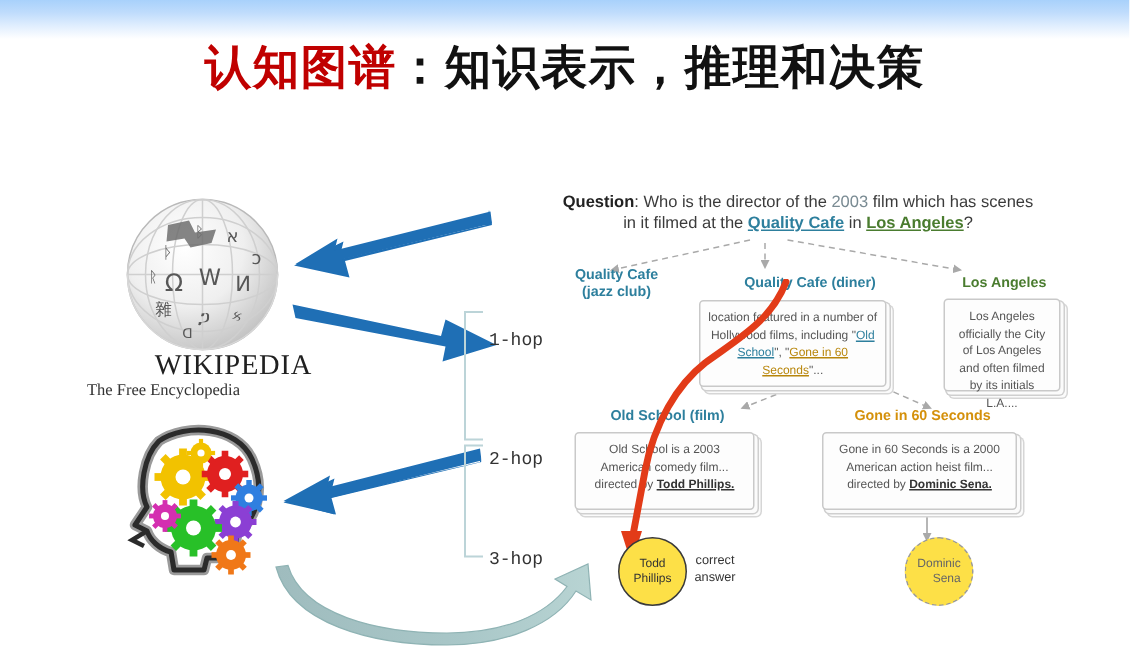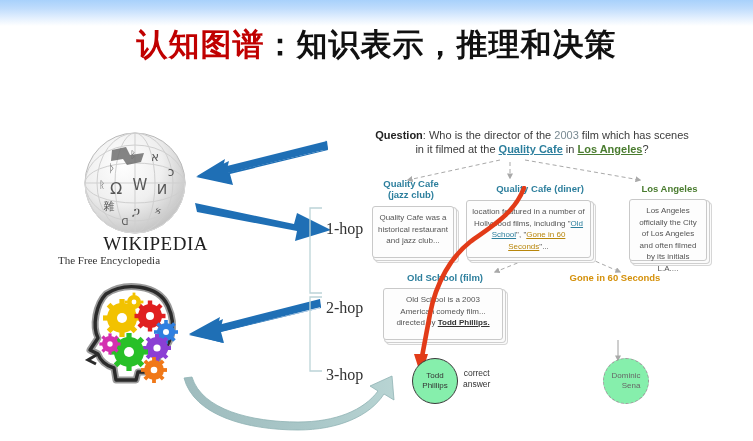--- a/index.html
+++ b/index.html
@@ -36,22 +36,22 @@
     color:#333;font-size:11px;white-space:nowrap;
   }
   #brain-img{position:absolute;left:72px;top:280px;width:118px;height:110px;}
 
   
   .bluearrow{position:absolute;}
 
   
   .hopbox{position:absolute;left:300px;top:205px;width:70px;height:180px;}
   .hoplabel{
-    position:absolute;font-size:16px;color:#333;white-space:nowrap;
-    font-family:Liberation Serif, serif;
+    position:absolute;font-size:12px;color:#333;white-space:nowrap;
+    font-family:Liberation Mono, monospace;
   }
   #hop-1{left:26px;top:15px;}
   #hop-2{left:26px;top:94px;}
   #hop-3{left:26px;top:158px;}
 
   
   .question{
     position:absolute;left:358px;top:128px;width:348px;
     font-size:11px;color:#3b3b3b;line-height:14px;text-align:center;
   }
@@ -70,21 +70,21 @@
     font-size:8px;color:#555;line-height:11.5px;text-align:center;
     padding:5px 5px;box-sizing:border-box;
   }
   .lnk-blue{color:#2d7f9d;text-decoration:underline;}
   .lnk-gold{color:#b8860b;text-decoration:underline;}
   .lnk-dark{color:#333;text-decoration:underline;font-weight:bold;}
 
   .circle{
     position:absolute;border:1.2px solid #3a3a3a;border-radius:50%;
     display:flex;align-items:center;justify-content:center;text-align:center;
-    font-size:8px;color:#333;line-height:10px;background:#86efac;
+    font-size:8px;color:#333;line-height:10px;background:#fde047;
   }
   .circle.dashed{border:1.2px dashed #9a9a9a;color:#666;}
   .answerlbl{
     position:absolute;font-size:8.5px;color:#333;line-height:11px;text-align:center;
   }
 </style>
 </head>
 <body>
 
 <div id="stage">
@@ -304,23 +304,20 @@
     </g>
     <g stroke="#9e9e9e" stroke-width="1" fill="none" marker-end="url(#dgray)">
       <path d="M268 190 L268 210"></path>
     </g>
   </svg>
 
   <div class="nodehead" style="left:365px;top:178px;width:92px;color:#2d7f9d;">
     <span style="white-space:pre-line;">Quality Cafe
 (jazz club)</span>
   </div>
-  <div class="card" style="left:372px;top:206px;width:82px;height:52px;">
-    <span>Quality Cafe was a historical restaurant and jazz club...</span>
-  </div>
 
   <div class="nodehead" style="left:475px;top:183px;width:130px;color:#2d7f9d;">
     <span>Quality Cafe (diner)</span>
   </div>
   <div class="card" style="left:466px;top:200px;width:125px;height:58px;">
     <span>location featured in a number of Hollywood films, including "</span><span class="lnk-blue">Old School</span><span>", "</span><span class="lnk-gold">Gone in 60 Seconds</span><span>"...</span>
   </div>
 
   <div class="nodehead" style="left:627px;top:183px;width:85px;color:#4a7c2f;">
     <span>Los Angeles</span>
@@ -331,20 +328,23 @@
 
   <div class="nodehead" style="left:385px;top:272px;width:120px;color:#2d7f9d;">
     <span>Old School (film)</span>
   </div>
   <div class="card" style="left:383px;top:288px;width:120px;height:52px;">
     <span>Old School is a 2003 American comedy film... directed by </span><span class="lnk-dark">Todd Phillips.</span>
   </div>
 
   <div class="nodehead" style="left:550px;top:272px;width:130px;color:#d4900a;">
     <span>Gone in 60 Seconds</span>
+  </div>
+  <div class="card" style="left:548px;top:288px;width:130px;height:52px;">
+    <span>Gone in 60 Seconds is a 2000 American action heist film... directed by </span><span class="lnk-dark">Dominic Sena.</span>
   </div>
 
   <svg style="position:absolute;left:396px;top:186px;" width="150" height="196" viewBox="0 0 150 196">
     <path d="M128 2 C118 28 96 40 74 56 C56 70 40 96 34 128 C30 150 27 166 25 176" fill="none" stroke="#e23b18" stroke-width="4.6" stroke-linecap="round"></path>
     <path d="M25 190 L18 168 L32 168 Z" fill="#e23b18"></path>
   </svg>
 
   <div class="circle" style="left:412px;top:358px;width:44px;height:44px;">
     <span style="white-space:pre-line;">Todd
 Phillips</span>

